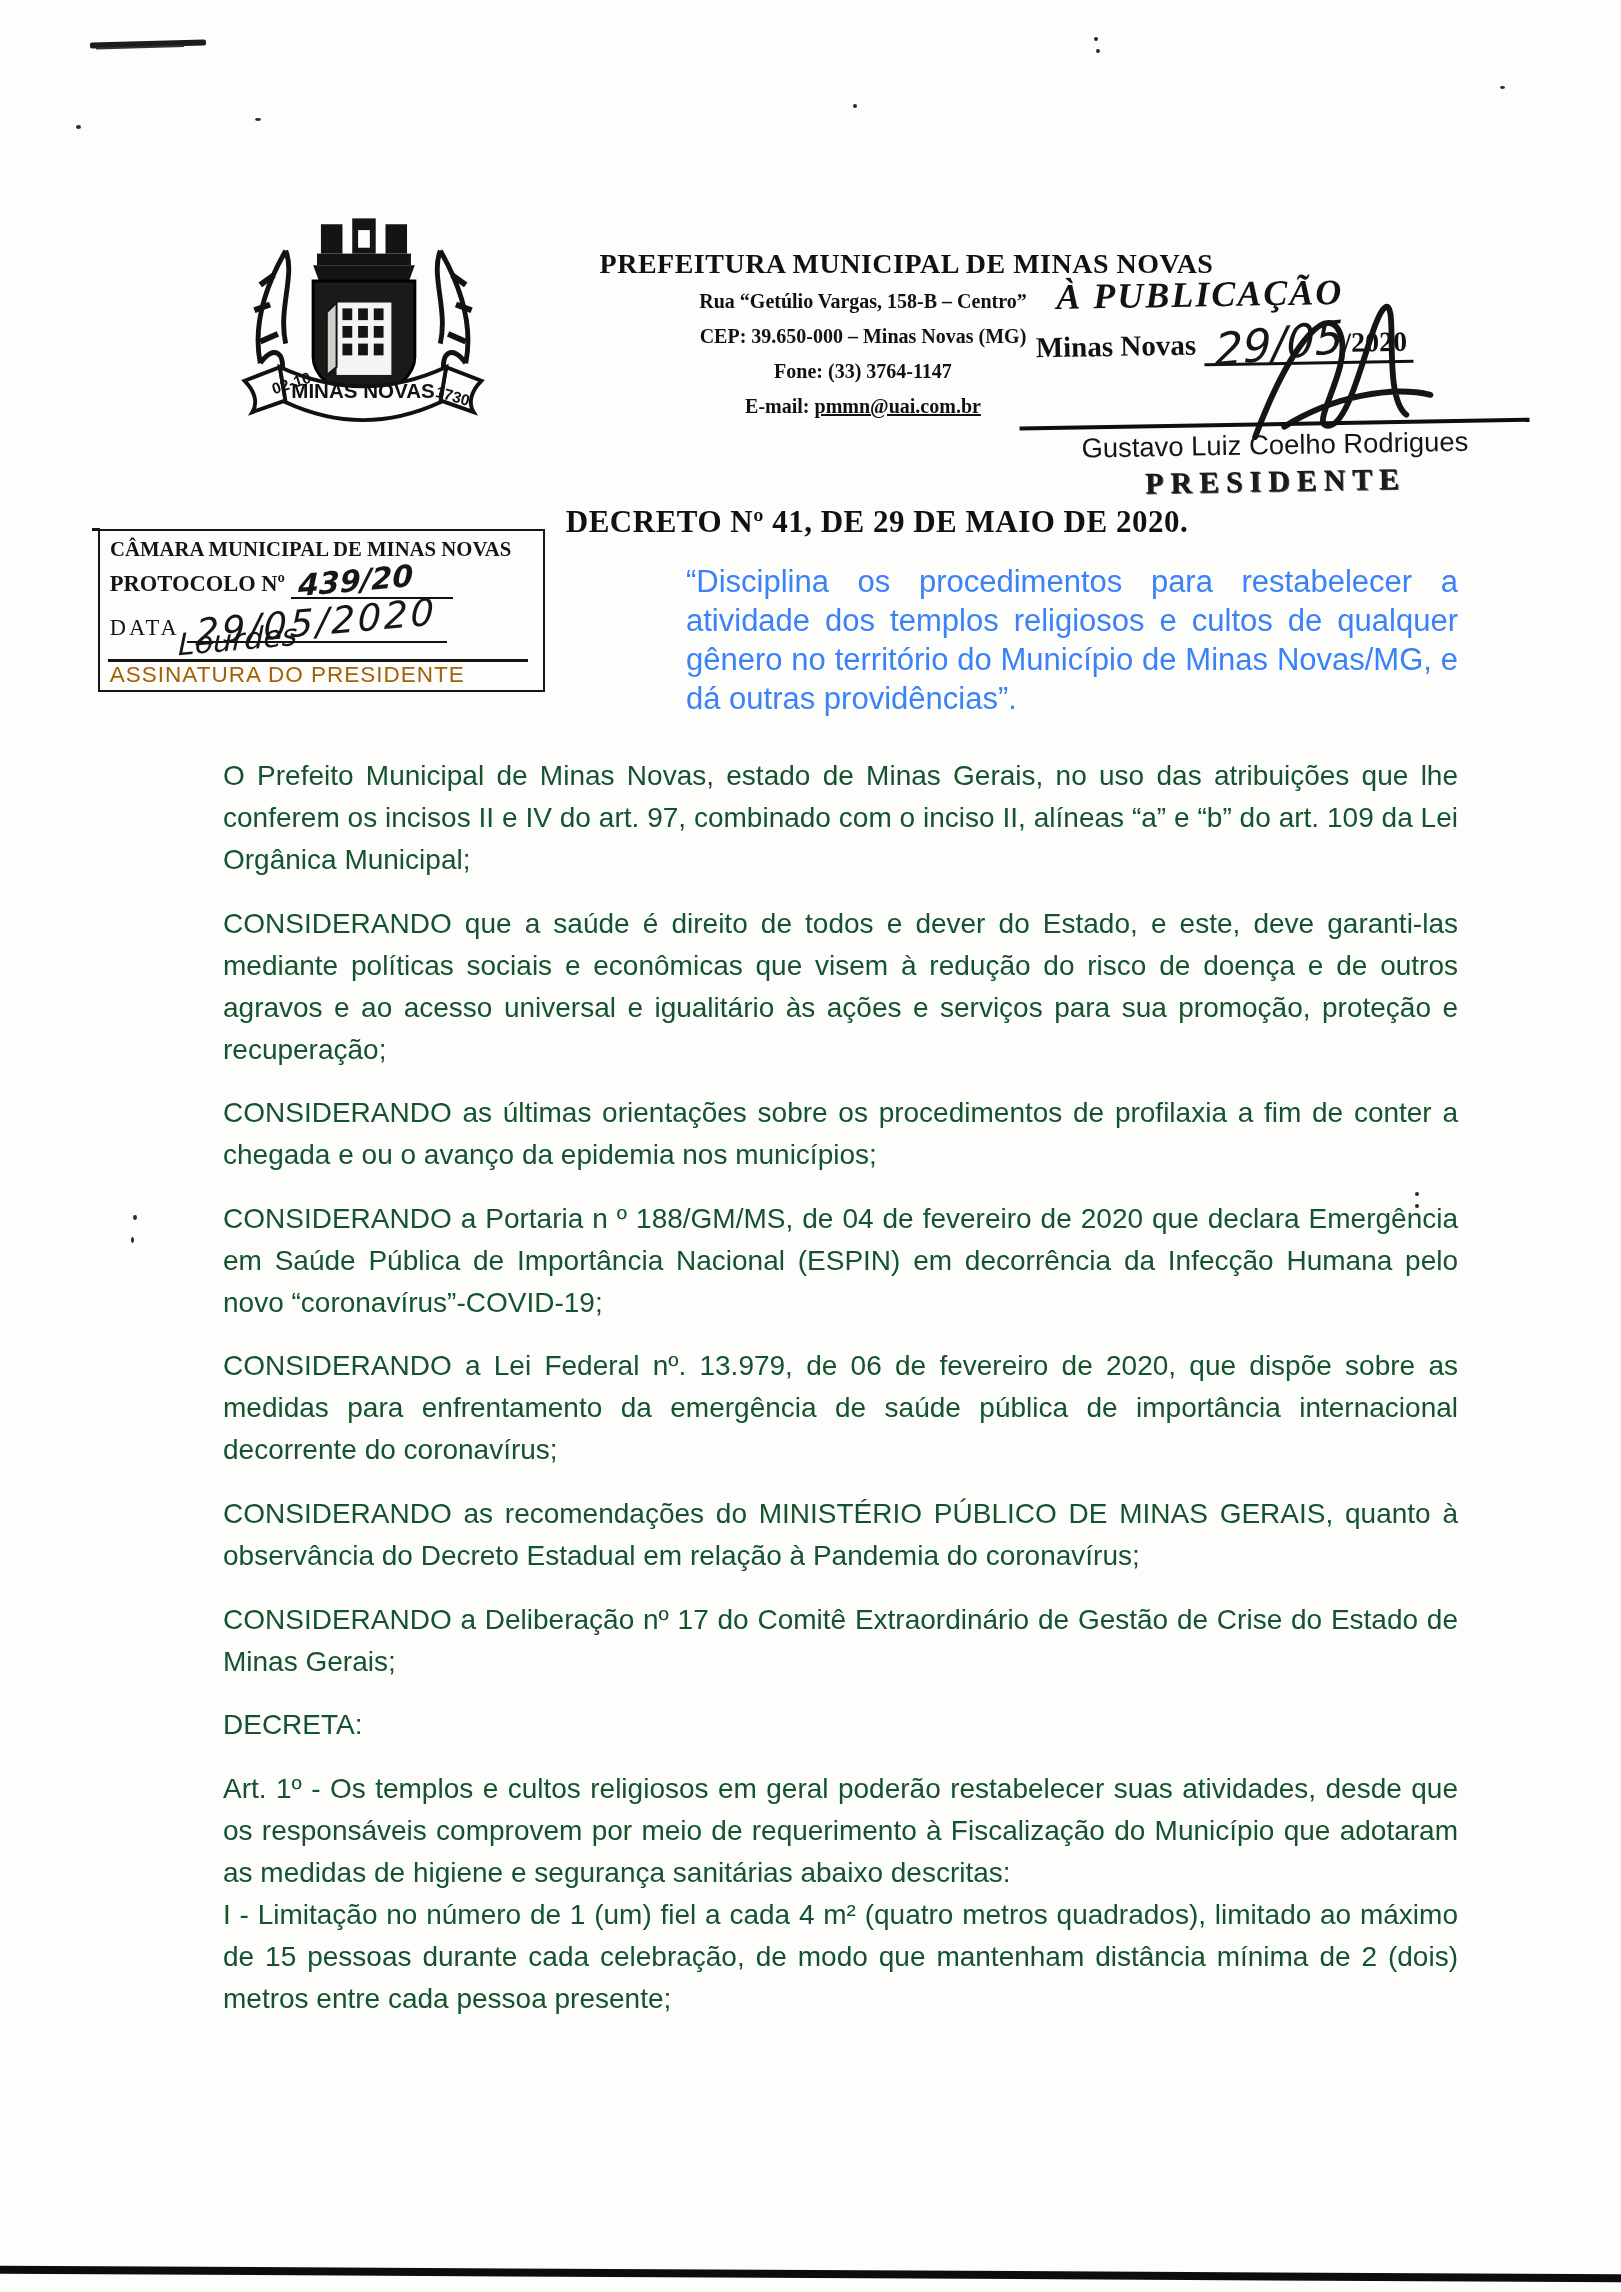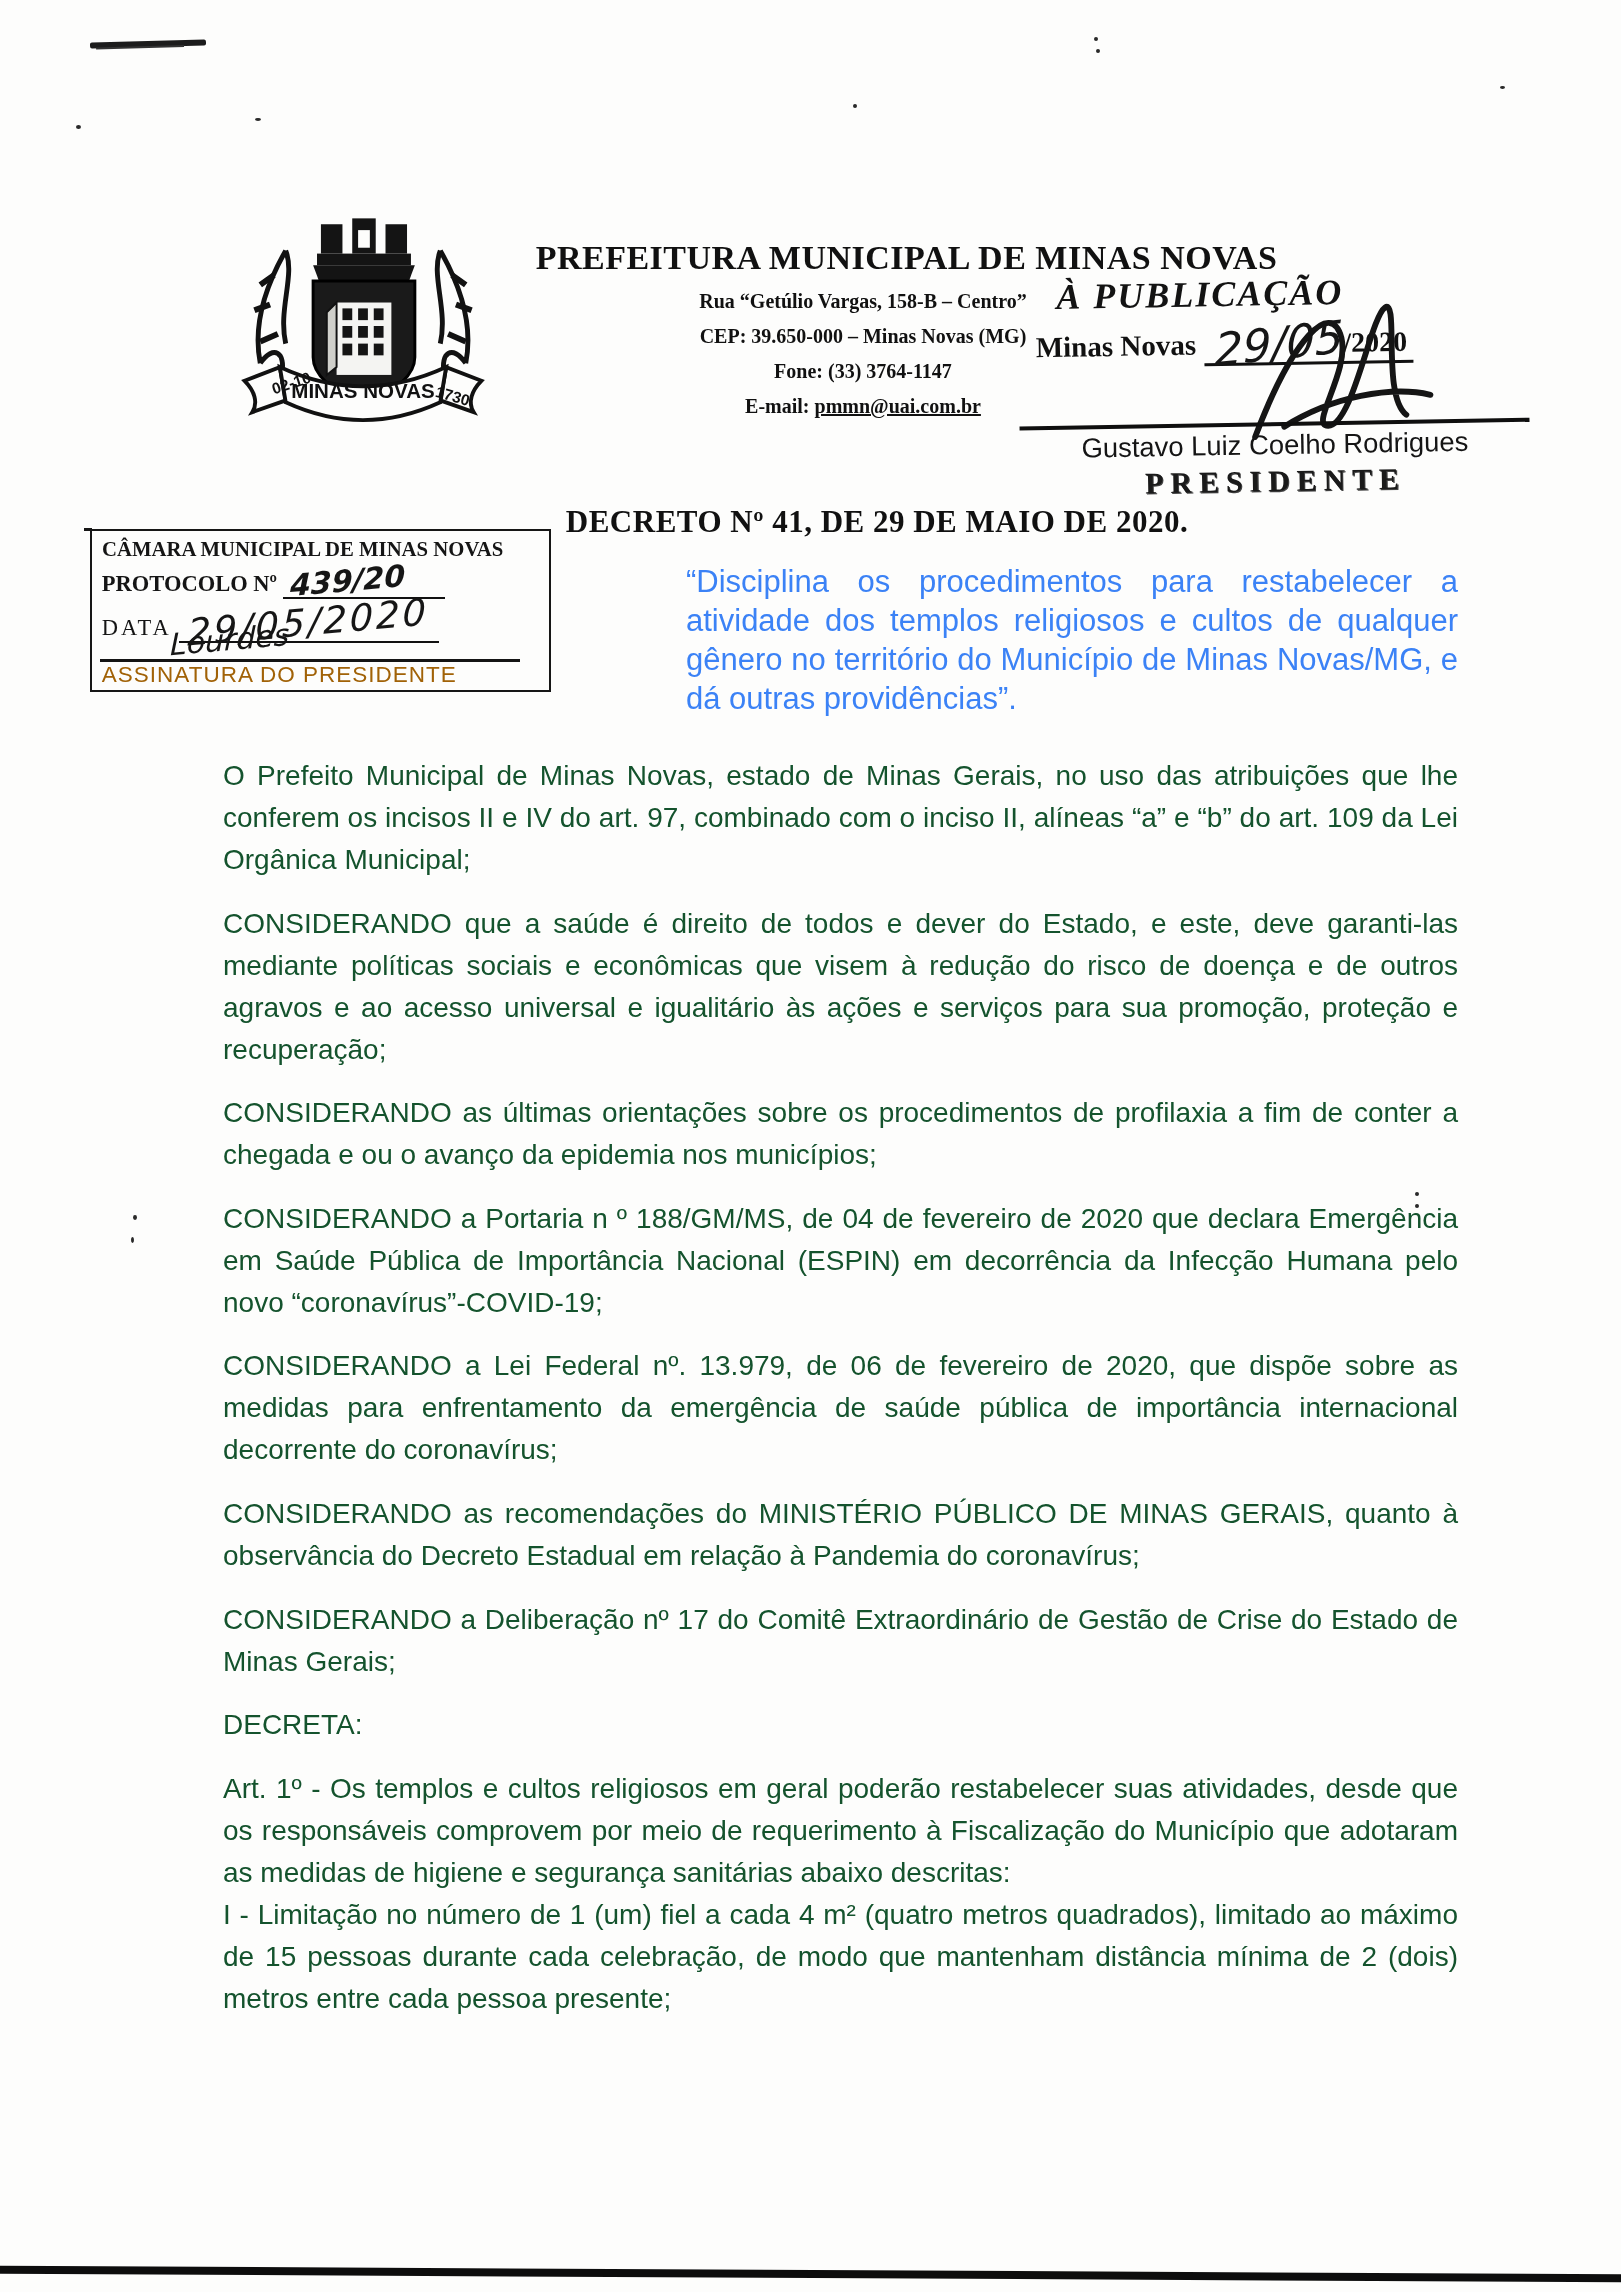--- a/index.html
+++ b/index.html
@@ -9,22 +9,22 @@
     font-family:"Liberation Sans", sans-serif; color:#111;
   }
   
   .smudge-top{position:absolute;left:90px;top:41px;width:116px;height:5.9px;background:#1c1c1c;transform:rotate(-1.6deg);border-radius:2px;}
   .smudge-top::after{content:"";position:absolute;left:5.9px;top:4.9px;width:88px;height:2px;background:#333;}
   .bottom-bar{position:absolute;left:-11.8px;top:2270px;width:1656px;height:7.8px;background:#0d0d0d;transform:rotate(0.3deg);}
   .speck{position:absolute;background:#2a2a2a;border-radius:50%;}
   
   .crest{position:absolute;left:227px;top:216px;width:272px;height:220px;}
   .hdr-title{
-    position:absolute;left:495px;top:239px;width:823px;text-align:center;
-    font-family:"Liberation Serif", serif;font-weight:bold;font-size:34px;letter-spacing:0.5px;
+    position:absolute;left:495px;top:248px;width:823px;text-align:center;
+    font-family:"Liberation Serif", serif;font-weight:bold;font-size:28px;letter-spacing:0.5px;
   }
   .hdr-lines{
     position:absolute;left:461px;top:284px;width:804px;text-align:center;
     font-family:"Liberation Serif", serif;font-weight:bold;font-size:20px;line-height:35px;
   }
   .hdr-lines .email-val{text-decoration:underline;}
   
   .pub-stamp{position:absolute;left:1019px;top:272px;width:529px;height:245px;transform:rotate(-1deg);}
   .pub-l1{position:absolute;left:39px;top:0;font-family:"Liberation Serif", serif;
     font-weight:bold;font-style:italic;font-size:36px;letter-spacing:2px;color:#131313;}
@@ -37,21 +37,21 @@
   .pub-name{position:absolute;left:0;top:157px;width:510px;text-align:center;font-size:27.4px;color:#151515;}
   .pub-role{position:absolute;left:0;top:192px;width:510px;text-align:center;
     font-family:"Liberation Serif", serif;font-weight:bold;font-size:30px;letter-spacing:6.9px;color:#1a1a1a;
     text-shadow:1px 1px 0 #444;}
   
   .decree-title{
     position:absolute;left:470px;top:504px;width:814px;text-align:center;
     font-family:"Liberation Serif", serif;font-weight:bold;font-size:31px;letter-spacing:0.5px;
   }
   
-  .proto-box{position:absolute;left:90px;top:529px;width:443px;height:159px;border:2.9px solid #161616;padding-left:14px;}
+  .proto-box{position:absolute;left:98px;top:529px;width:443px;height:159px;border:2.9px solid #161616;}
   .proto-box::before{content:"";position:absolute;left:-7.8px;top:-2.9px;width:7.8px;height:2.9px;background:#161616;}
   .pr-row{position:absolute;left:9.8px;white-space:nowrap;font-family:"Liberation Serif", serif;color:#151515;}
   .pr-1{top:5.9px;font-size:21.6px;font-weight:bold;transform:scaleX(.96);transform-origin:left;}
   .pr-2{top:35px;font-size:22.5px;font-weight:bold;}
   .pr-3{top:73px;font-size:22.5px;letter-spacing:2.9px;}
   .pr-u{display:inline-block;border-bottom:2.9px solid #111;min-width:147px;padding:0 7.8px;}
   .pr-lourdes{position:absolute;left:78px;top:94px;}
   .pr-sigline{position:absolute;left:7.8px;top:128px;width:420px;border-top:3.9px solid #141414;}
   .pr-5{top:131px;font-size:22.5px;letter-spacing:1px;font-family:"Liberation Sans", sans-serif;color:#a16207;}
   

